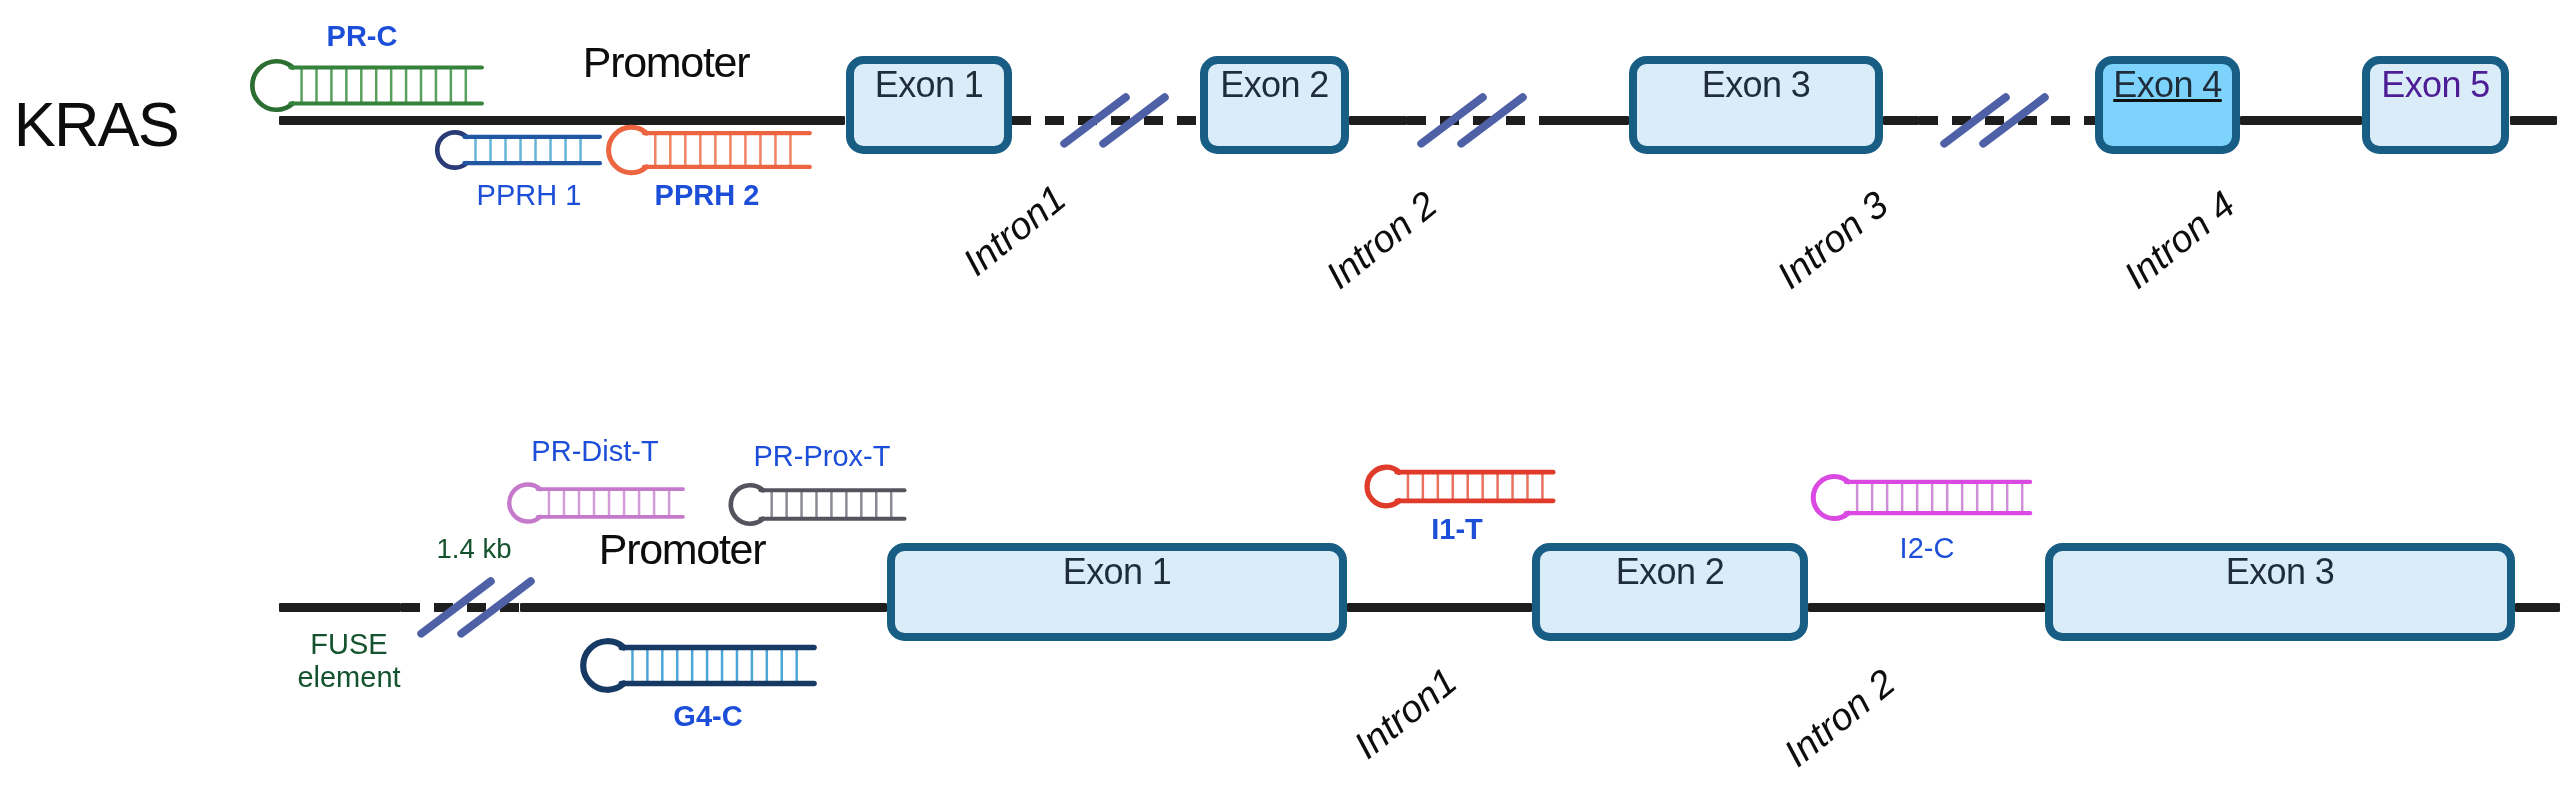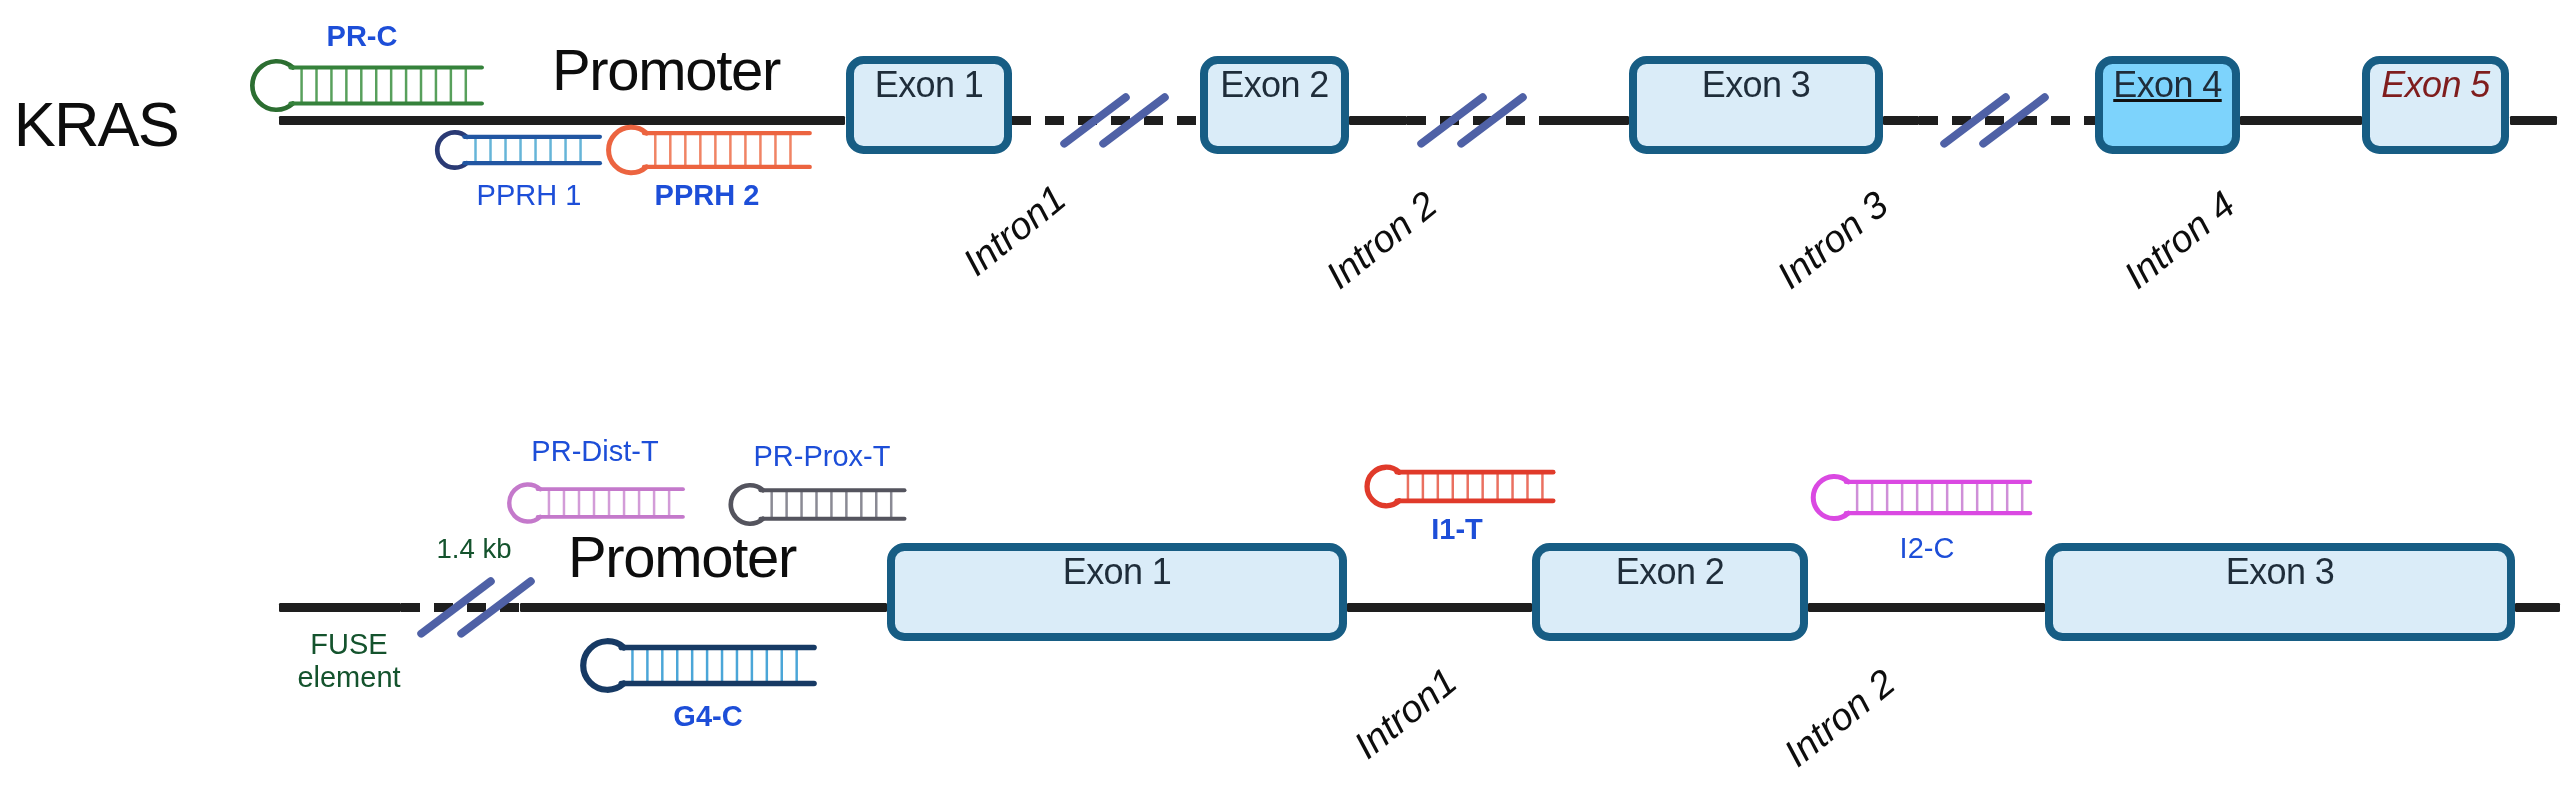--- a/index.html
+++ b/index.html
@@ -1,20 +1,20 @@
 <!DOCTYPE html>
 <html style="font-size:10px"><head>
 <meta charset="utf-8">
 <style>
   html,body{margin:0;padding:0;background:#ffffff;}
   body{width:2576px;height:812px;position:relative;overflow:hidden;
        font-family:"Liberation Sans",sans-serif;color:#111;}
   .canvas{position:absolute;left:0;top:0;width:2576px;height:812px;}
   .gene-name{position:absolute;font-size:63px;letter-spacing:-1.9px;color:#0d0d0d;line-height:1;}
-  .promoter-label{position:absolute;font-size:58px;letter-spacing:-1.3px;color:#0d0d0d;line-height:1;
+  .promoter-label{position:absolute;font-size:43px;letter-spacing:-1.3px;color:#0d0d0d;line-height:1;
                   transform:translateX(-50%);white-space:nowrap;text-align:center;}
   .gline{position:absolute;height:9.4px;background:#1e1e1e;border-radius:1.3px;}
   .gline-dash{position:absolute;height:9.4px;
       background:repeating-linear-gradient(90deg,#1e1e1e 0 19px,rgba(0,0,0,0) 19px 33px);}
   .slash{position:absolute;width:8.1px;border-radius:4.4px;background:#4f61a6;transform:rotate(53deg);}
   .exon{position:absolute;height:98px;background:#daecf8;border:8px solid #0ea5e9;
         border-radius:17.5px;box-sizing:border-box;display:flex;align-items:flex-start;justify-content:center;}
   .exon span{font-size:36px;letter-spacing:-0.6px;color:#1f2d3a;white-space:nowrap;}
   .intron-label{position:absolute;height:40px;line-height:40px;font-size:38px;font-style:italic;
         color:#0d0d0d;transform-origin:0 100%;transform:rotate(-39deg);white-space:nowrap;}
@@ -60,21 +60,21 @@
       <div class="exon" style="left: 1200px; top: 56px; width: 149px; background: rgb(218, 236, 248); border-color: rgb(23, 93, 132);">
         <span style="color: rgb(31, 45, 58);">Exon 2</span>
       </div>
       <div class="exon" style="left: 1629px; top: 56px; width: 254px; background: rgb(218, 236, 248); border-color: rgb(23, 93, 132);">
         <span style="color: rgb(31, 45, 58);">Exon 3</span>
       </div>
       <div class="exon" style="left: 2095px; top: 56px; width: 145px; background: #7dd3fc; border-color: rgb(23, 93, 132); text-decoration: underline;">
         <span style="color: rgb(31, 45, 58);">Exon 4</span>
       </div>
       <div class="exon" style="left: 2362px; top: 56px; width: 147px; background: rgb(218, 236, 248); border-color: rgb(23, 93, 132);">
-        <span style="color: #7f1d1d; font-style: italic;">Exon 5</span>
+        <span style="color: #4c1d95;">Exon 5</span>
       </div>
       <div class="intron-label" style="left: 981px; top: 243px;">Intron1</div>
       <div class="intron-label" style="left: 1344px; top: 256px;">Intron 2</div>
       <div class="intron-label" style="left: 1795px; top: 256px;">Intron 3</div>
       <div class="intron-label" style="left: 2142px; top: 256px;">Intron 4</div>
       <svg class="hairpin" width="243" height="61" viewBox="0 0 387.0309555854643 98.06191117092867" style="left: 245px; top: 55px;">
         <line x1="89.14266487213996" y1="22.03095558546434" x2="89.14266487213996" y2="76.03095558546434" stroke="#58a05c" stroke-width="4"></line>
         <line x1="113.14266487213996" y1="22.03095558546434" x2="113.14266487213996" y2="76.03095558546434" stroke="#58a05c" stroke-width="4"></line>
         <line x1="137.14266487214002" y1="22.03095558546434" x2="137.14266487214002" y2="76.03095558546434" stroke="#58a05c" stroke-width="4"></line>
         <line x1="161.14266487214002" y1="22.03095558546434" x2="161.14266487214002" y2="76.03095558546434" stroke="#58a05c" stroke-width="4"></line>

